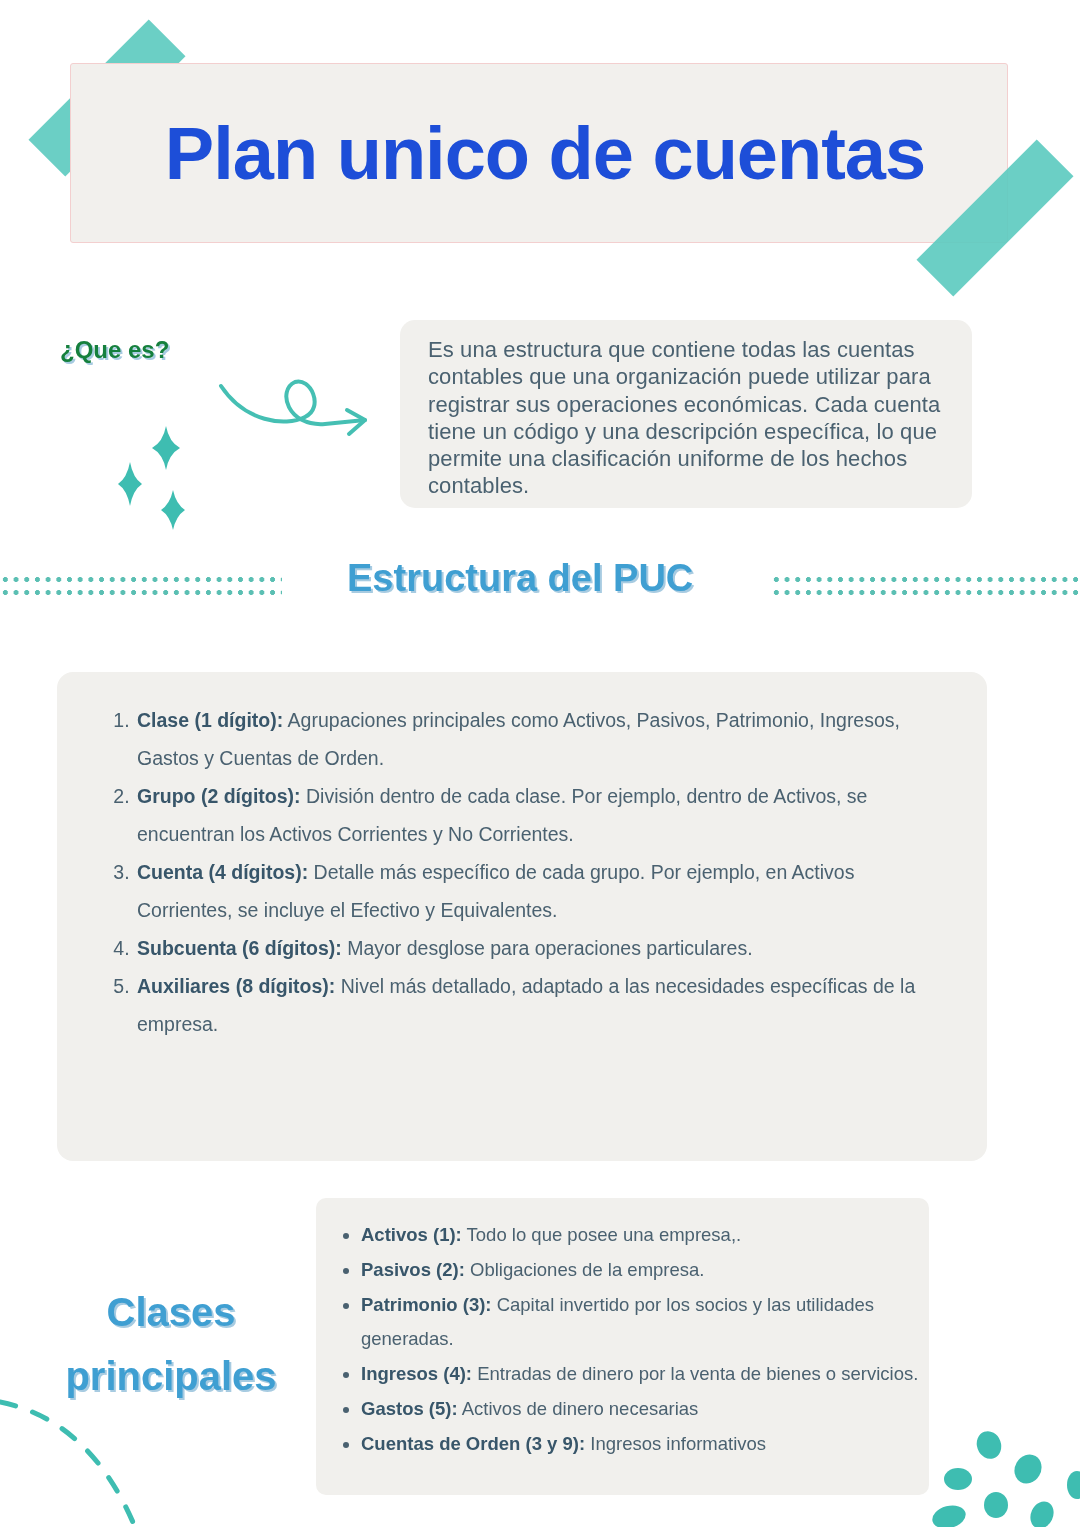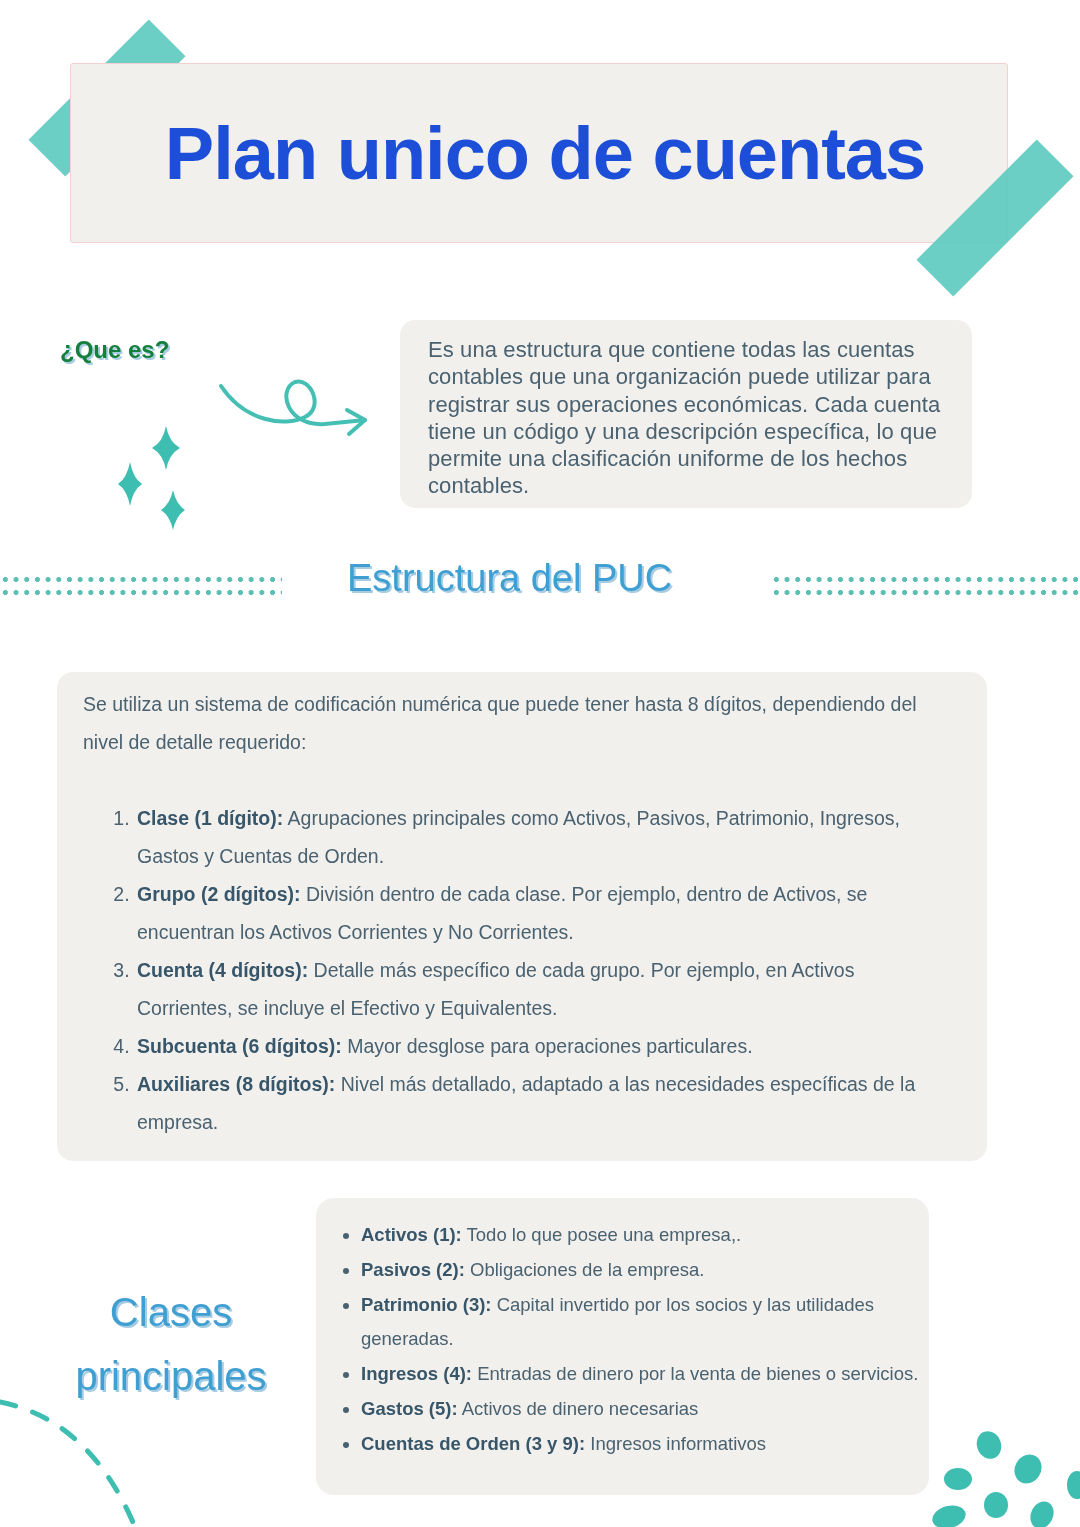--- a/index.html
+++ b/index.html
@@ -61,21 +61,21 @@
     
     .dots {
       height: 22px;
       background-image: radial-gradient(circle, #5bbfb3 2.2px, transparent 2.8px);
       background-size: 10.7px 13px;
       background-position: 0 0;
     }
     .dots-left { left: 0; top: 573px; width: 282px; }
     .dots-right { left: 771px; top: 573px; width: 309px; }
     .section-heading {
-      font-weight: 400; font-size: 38px;
+      font-weight: 700; font-size: 38px;
       color: #3f9fd2;
       text-shadow: 2px 2px 0 #a7cbe1;
       margin: 0;
     }
     .estructura { left: 347px; top: 557px; }
 
     
     .structure-box {
       left: 57px; top: 672px; width: 930px; height: 489px;
       background: #f1f0ed;
@@ -93,21 +93,21 @@
 
     
     .clases-heading {
       left: 60px; top: 1280px; width: 222px;
       text-align: center;
       font-size: 40px; line-height: 64px;
     }
     .classes-box {
       left: 316px; top: 1198px; width: 613px; height: 297px;
       background: #f1f0ed;
-      border-radius: 18px;
+      border-radius: 10px;
       box-sizing: border-box;
       padding: 20px 0 0 0;
       font-size: 18.5px;
       line-height: 34.8px;
       color: #4a6170;
     }
     .classes-box ul { margin: 0; padding-left: 45px; }
     .classes-box li { padding-left: 0; }
 
     .deco { pointer-events: none; }
@@ -137,21 +137,20 @@
 
 <div class="abs def-box">
   <span>Es una estructura que contiene todas las cuentas contables que una organización puede utilizar para registrar sus operaciones económicas. Cada cuenta tiene un código y una descripción específica, lo que permite una clasificación uniforme de los hechos contables.</span>
 </div>
 
 <div class="abs dots dots-left deco"></div>
 <h2 class="abs section-heading estructura">Estructura del PUC</h2>
 <div class="abs dots dots-right deco"></div>
 
 <div class="abs structure-box">
-  <p>Se utiliza un sistema de codificación numérica que puede tener hasta 8 dígitos, dependiendo del nivel de detalle requerido:</p>
   <ol>
     <li><b>Clase (1 dígito):</b><span> Agrupaciones principales como Activos, Pasivos, Patrimonio, Ingresos, Gastos y Cuentas de Orden.</span></li>
     <li><b>Grupo (2 dígitos):</b><span> División dentro de cada clase. Por ejemplo, dentro de Activos, se encuentran los Activos Corrientes y No Corrientes.</span></li>
     <li><b>Cuenta (4 dígitos):</b><span> Detalle más específico de cada grupo. Por ejemplo, en Activos Corrientes, se incluye el Efectivo y Equivalentes.</span></li>
     <li><b>Subcuenta (6 dígitos):</b><span> Mayor desglose para operaciones particulares.</span></li>
     <li><b>Auxiliares (8 dígitos):</b><span> Nivel más detallado, adaptado a las necesidades específicas de la empresa.</span></li>
   </ol>
 </div>
 
 <h2 class="abs section-heading clases-heading">Clases principales</h2>

